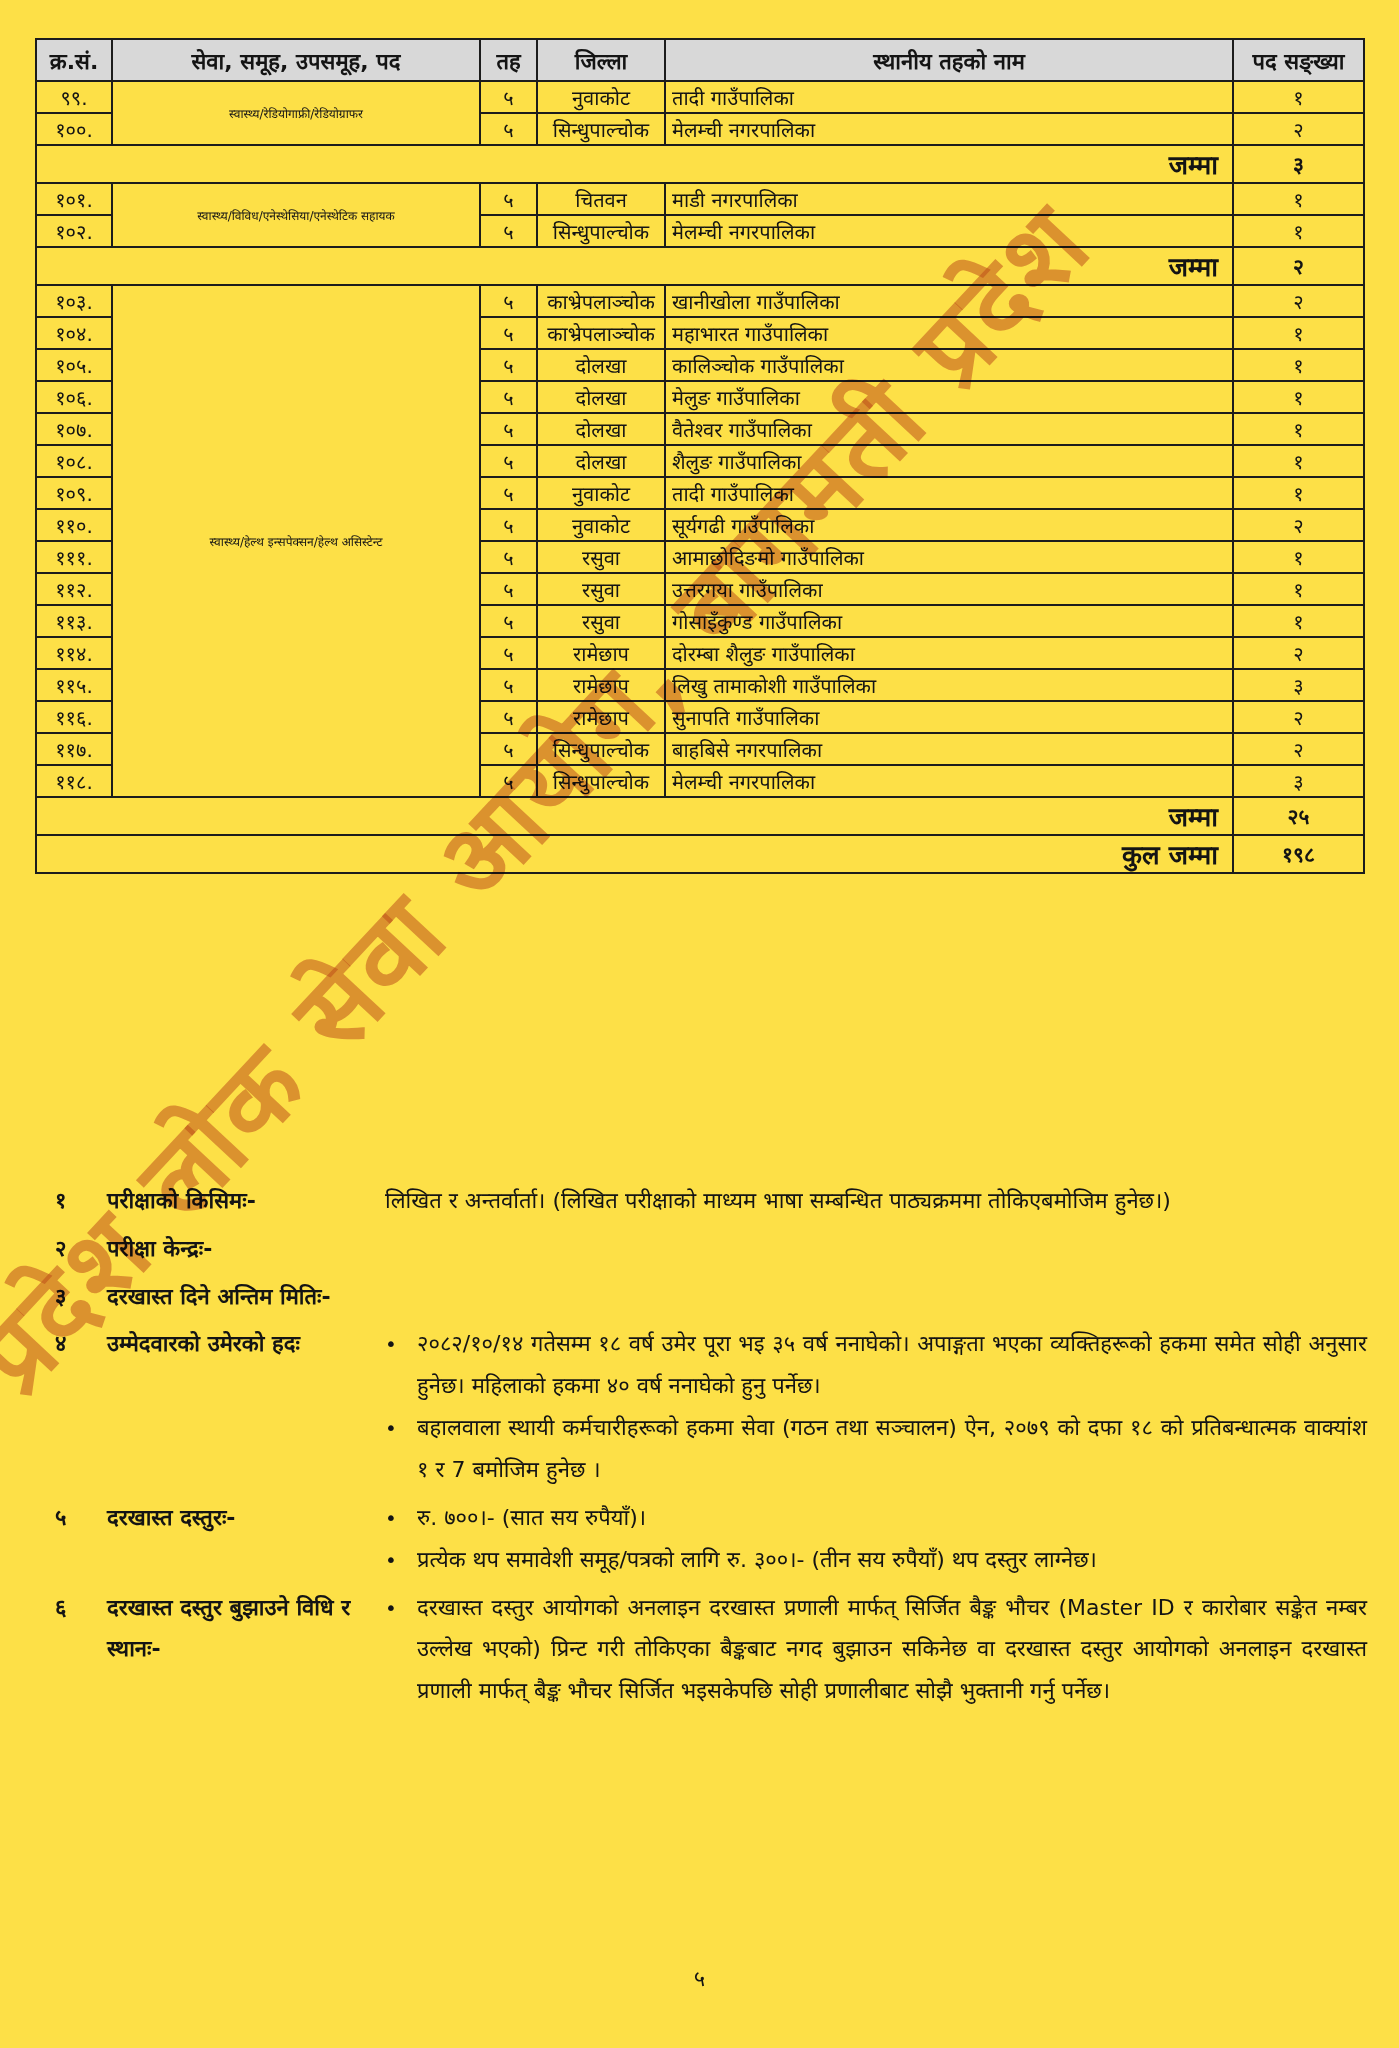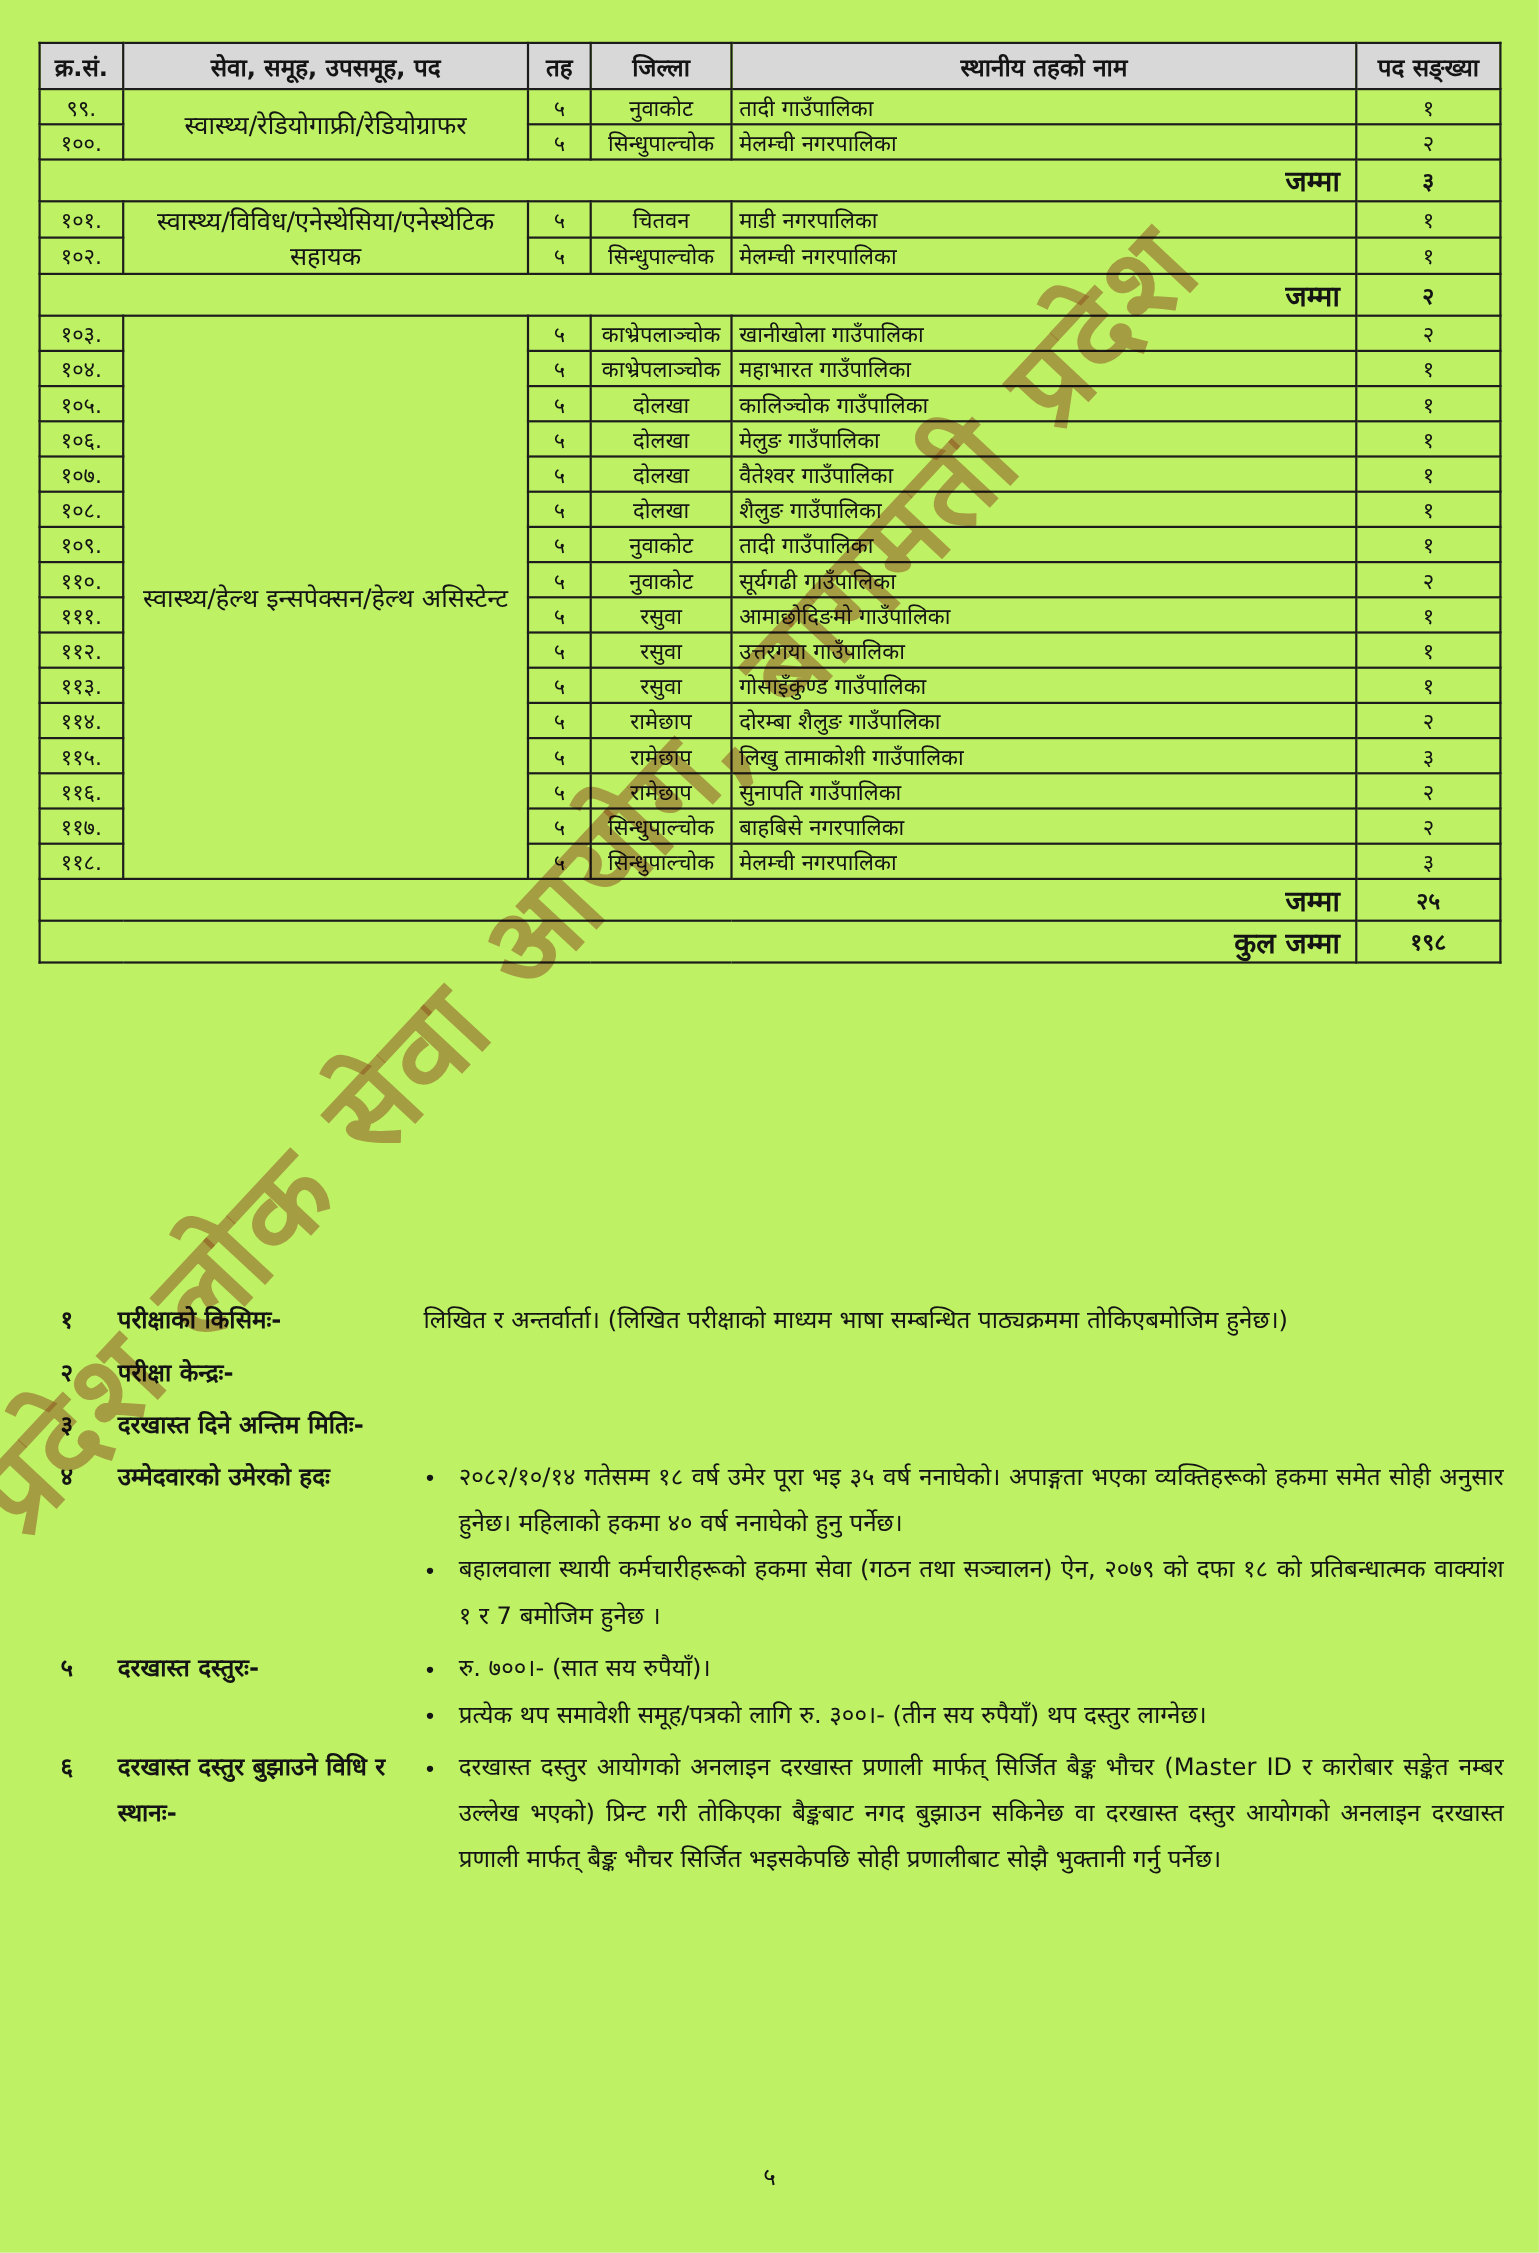--- a/index.html
+++ b/index.html
@@ -1,35 +1,35 @@
 <!DOCTYPE html>
 <html><head>
 <meta charset="utf-8">
 <style>
   html,body { margin:0; padding:0; }
   body { width:1399px; height:2048px; background:#f6f6f4; }
   .page {
-    position:relative; width:1399px; height:2048px; background:#bef264;
+    position:relative; width:1399px; height:2048px; background:#fde047;
     font-family:"DejaVu Sans", sans-serif; color:#141414; overflow:hidden;
   }
   
   table.vacancy-table {
     position:absolute; left:35px; top:38px; width:1328px;
     border-collapse:collapse; table-layout:fixed;
   }
   .vacancy-table th, .vacancy-table td {
     border:2px solid #1c1c1c; padding:0 6px; overflow:hidden;
   }
   .vacancy-table th {
     background:var(--header-bg,#d8d8d8); height:40px;
     font-size:22px; font-weight:bold; text-align:center;
   }
   .vacancy-table td { height:30px; font-size:20px; }
   td.c-center { text-align:center; }
-  td.c-service { text-align:center; font-size:23px; }
+  td.c-service { text-align:center; font-size:12px; }
   td.c-left { text-align:left; }
   td.total-label { text-align:right; font-weight:bold; font-size:26px; padding-right:14px; }
   td.total-value { text-align:center; font-weight:bold; font-size:21px; }
   
   .notes { position:absolute; left:55px; top:1180px; width:1312px; }
   .note { display:flex; align-items:flex-start; margin-bottom:6px; }
   .note-num { width:52px; flex:0 0 52px; font-size:22px; font-weight:bold; line-height:1.9; }
   .note-label { width:278px; flex:0 0 278px; font-size:22px; font-weight:bold; line-height:1.9; padding-right:10px; box-sizing:border-box; }
   .note-content { flex:1; font-size:22px; line-height:1.9; text-align:justify; }
   .bullet-row { display:flex; }

